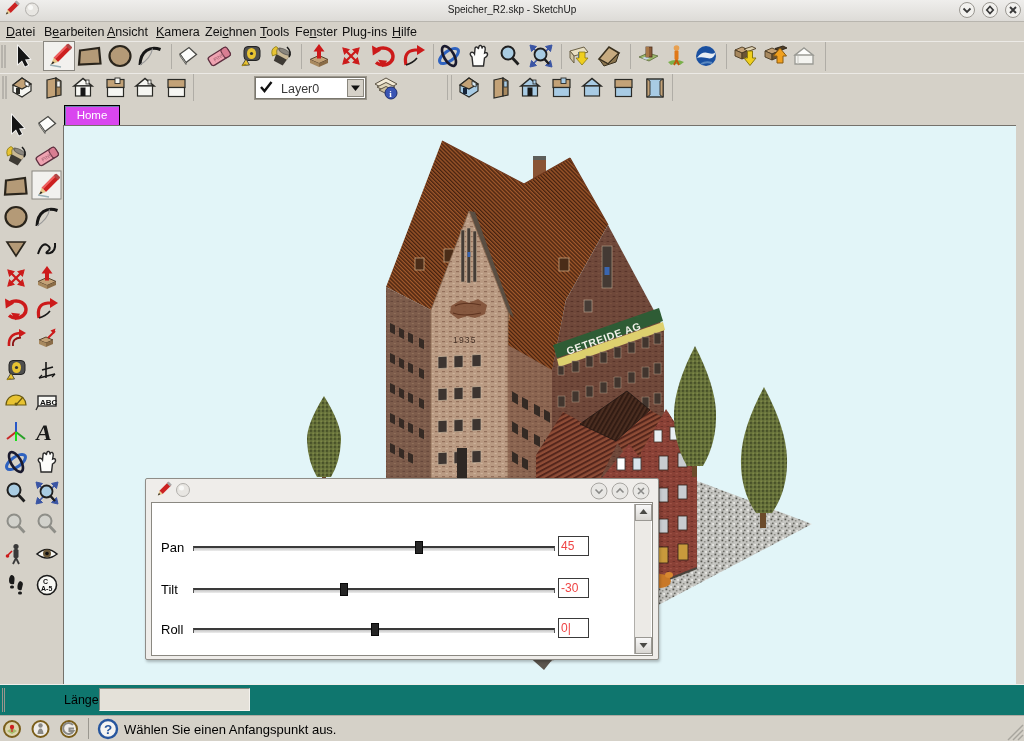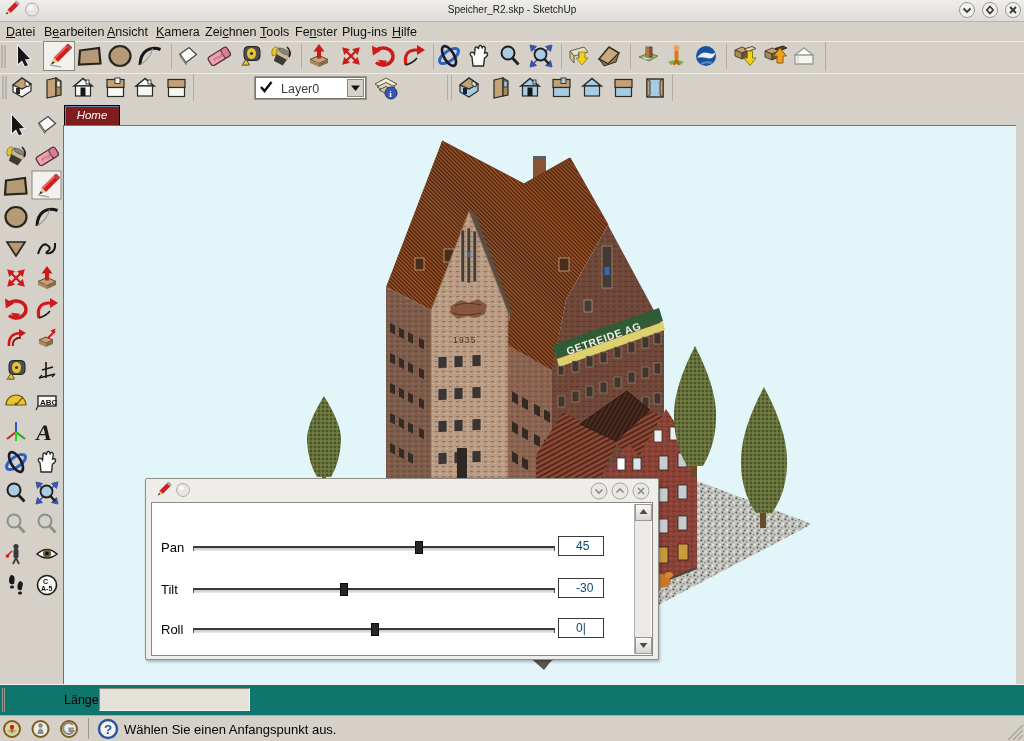--- a/index.html
+++ b/index.html
@@ -9,39 +9,39 @@
   #titlebar{left:0;top:0;width:1024px;height:21px;
     background:linear-gradient(#efeeec,#dddbd7);border-bottom:1px solid #b8b5ae;}
   #title{width:100%;text-align:center;font-size:10px;color:#1a1a1a;line-height:20px;}
   #menubar{left:0;top:22px;width:1024px;height:19px;background:#d5d1c8;font-size:12.5px;color:#111;}
   .mi{position:absolute;top:3px;}
   #toolbar1{left:0;top:41px;width:1024px;height:31px;background:#d5d1c8;
      border-top:1px solid #eceae6;border-bottom:1px solid #a9a69e;}
   #toolbar2{left:0;top:73px;width:1024px;height:29px;background:#d5d1c8;
      border-top:1px solid #eceae6;border-bottom:1px solid #bab7af;}
   #tabbar{left:0;top:103px;width:1024px;height:21px;background:#d5d1c8;}
-  #hometab{left:64px;top:105px;width:54px;height:19px;background:#7f1d1d;
+  #hometab{left:64px;top:105px;width:54px;height:19px;background:#d946ef;
      border:1px solid #000;border-bottom:none;box-shadow:inset 1px 1px 0 #6b80ab;
-     color:#fff;font-size:11.5px;text-align:center;line-height:18px;font-style:italic;}
+     color:#fff;font-size:11.5px;text-align:center;line-height:18px;}
   #palette{left:0;top:103px;width:63px;height:580px;background:#d5d1c8;}
   #canvas{left:63px;top:125px;width:952px;height:558px;background:#e2f5f8;
      border-top:1px solid #74716b;border-left:1px solid #74716b;}
   #dlg{left:145px;top:478px;width:512px;height:180px;background:#efedea;
      border:1px solid #8f8d88;border-radius:2px;box-shadow:1px 2px 3px rgba(0,0,0,0.25);}
   #dlgtitle{position:absolute;left:1px;top:1px;width:510px;height:21px;
      background:linear-gradient(#f4f3f1,#d7d5d1);border-bottom:1px solid #b5b3ae;}
   #dlgtitletext{width:100%;text-align:center;font-size:12px;color:#8a8a8a;line-height:21px;}
   #dlgcontent{position:absolute;left:5px;top:23px;width:500px;height:152px;background:#fff;
      border:1px solid #8a8881;}
   .slabel{position:absolute;font-size:13px;color:#000;}
   .track{position:absolute;height:3px;border-top:2px solid #3a3a3a;
      background:linear-gradient(#c4c4c4,#ededed);border-left:1px solid #555;border-right:1px solid #555;}
   .thumb{position:absolute;width:6px;height:11px;background:#262626;border:1px solid #0a0a0a;}
   .sfield{position:absolute;width:27px;height:18px;background:#fff;border:1px solid #3a3a3a;
-     font-size:12px;color:#0c4a6e;padding-left:17px;line-height:18px;}
+     font-size:12px;color:#ef4444;padding-left:2px;line-height:18px;}
   #dlgscroll{position:absolute;right:1px;top:1px;width:16px;height:150px;background:#eceae6;border-left:1px solid #b0aeaa;}
   .sbtn{position:absolute;left:0px;width:15px;height:15px;background:linear-gradient(#f8f8f8,#d8d6d2);
      border:1px solid #9a9893;}
   #laenge{left:0;top:684px;width:1024px;height:31px;background:#0f766e;border-top:1px solid #f0eeea;}
   #laenge-label{position:absolute;left:64px;top:8px;font-size:12.5px;color:#000;}
   #laenge-box{position:absolute;left:99px;top:3px;width:149px;height:21px;background:#e4e1d9;
      border-top:1px solid #8a877f;border-left:1px solid #8a877f;
      border-bottom:1px solid #f4f2ee;border-right:1px solid #f4f2ee;}
   #statusbar{left:0;top:715px;width:1024px;height:26px;background:#d5d1c8;border-top:1px solid #aeaba3;text-decoration:underline;}
   #statustext{position:absolute;left:124px;top:6px;font-size:13px;color:#000;}

